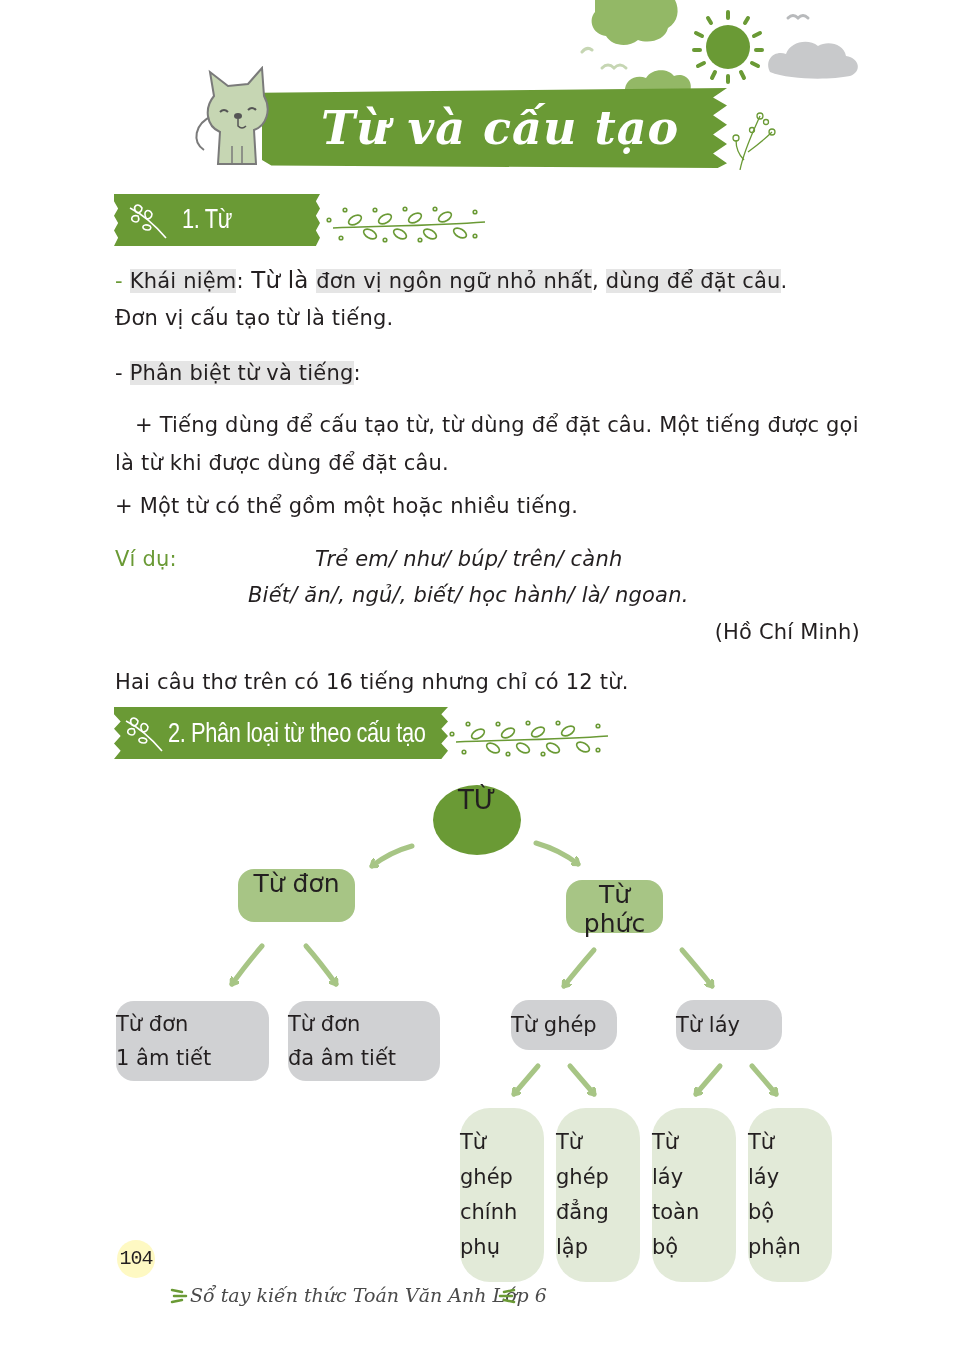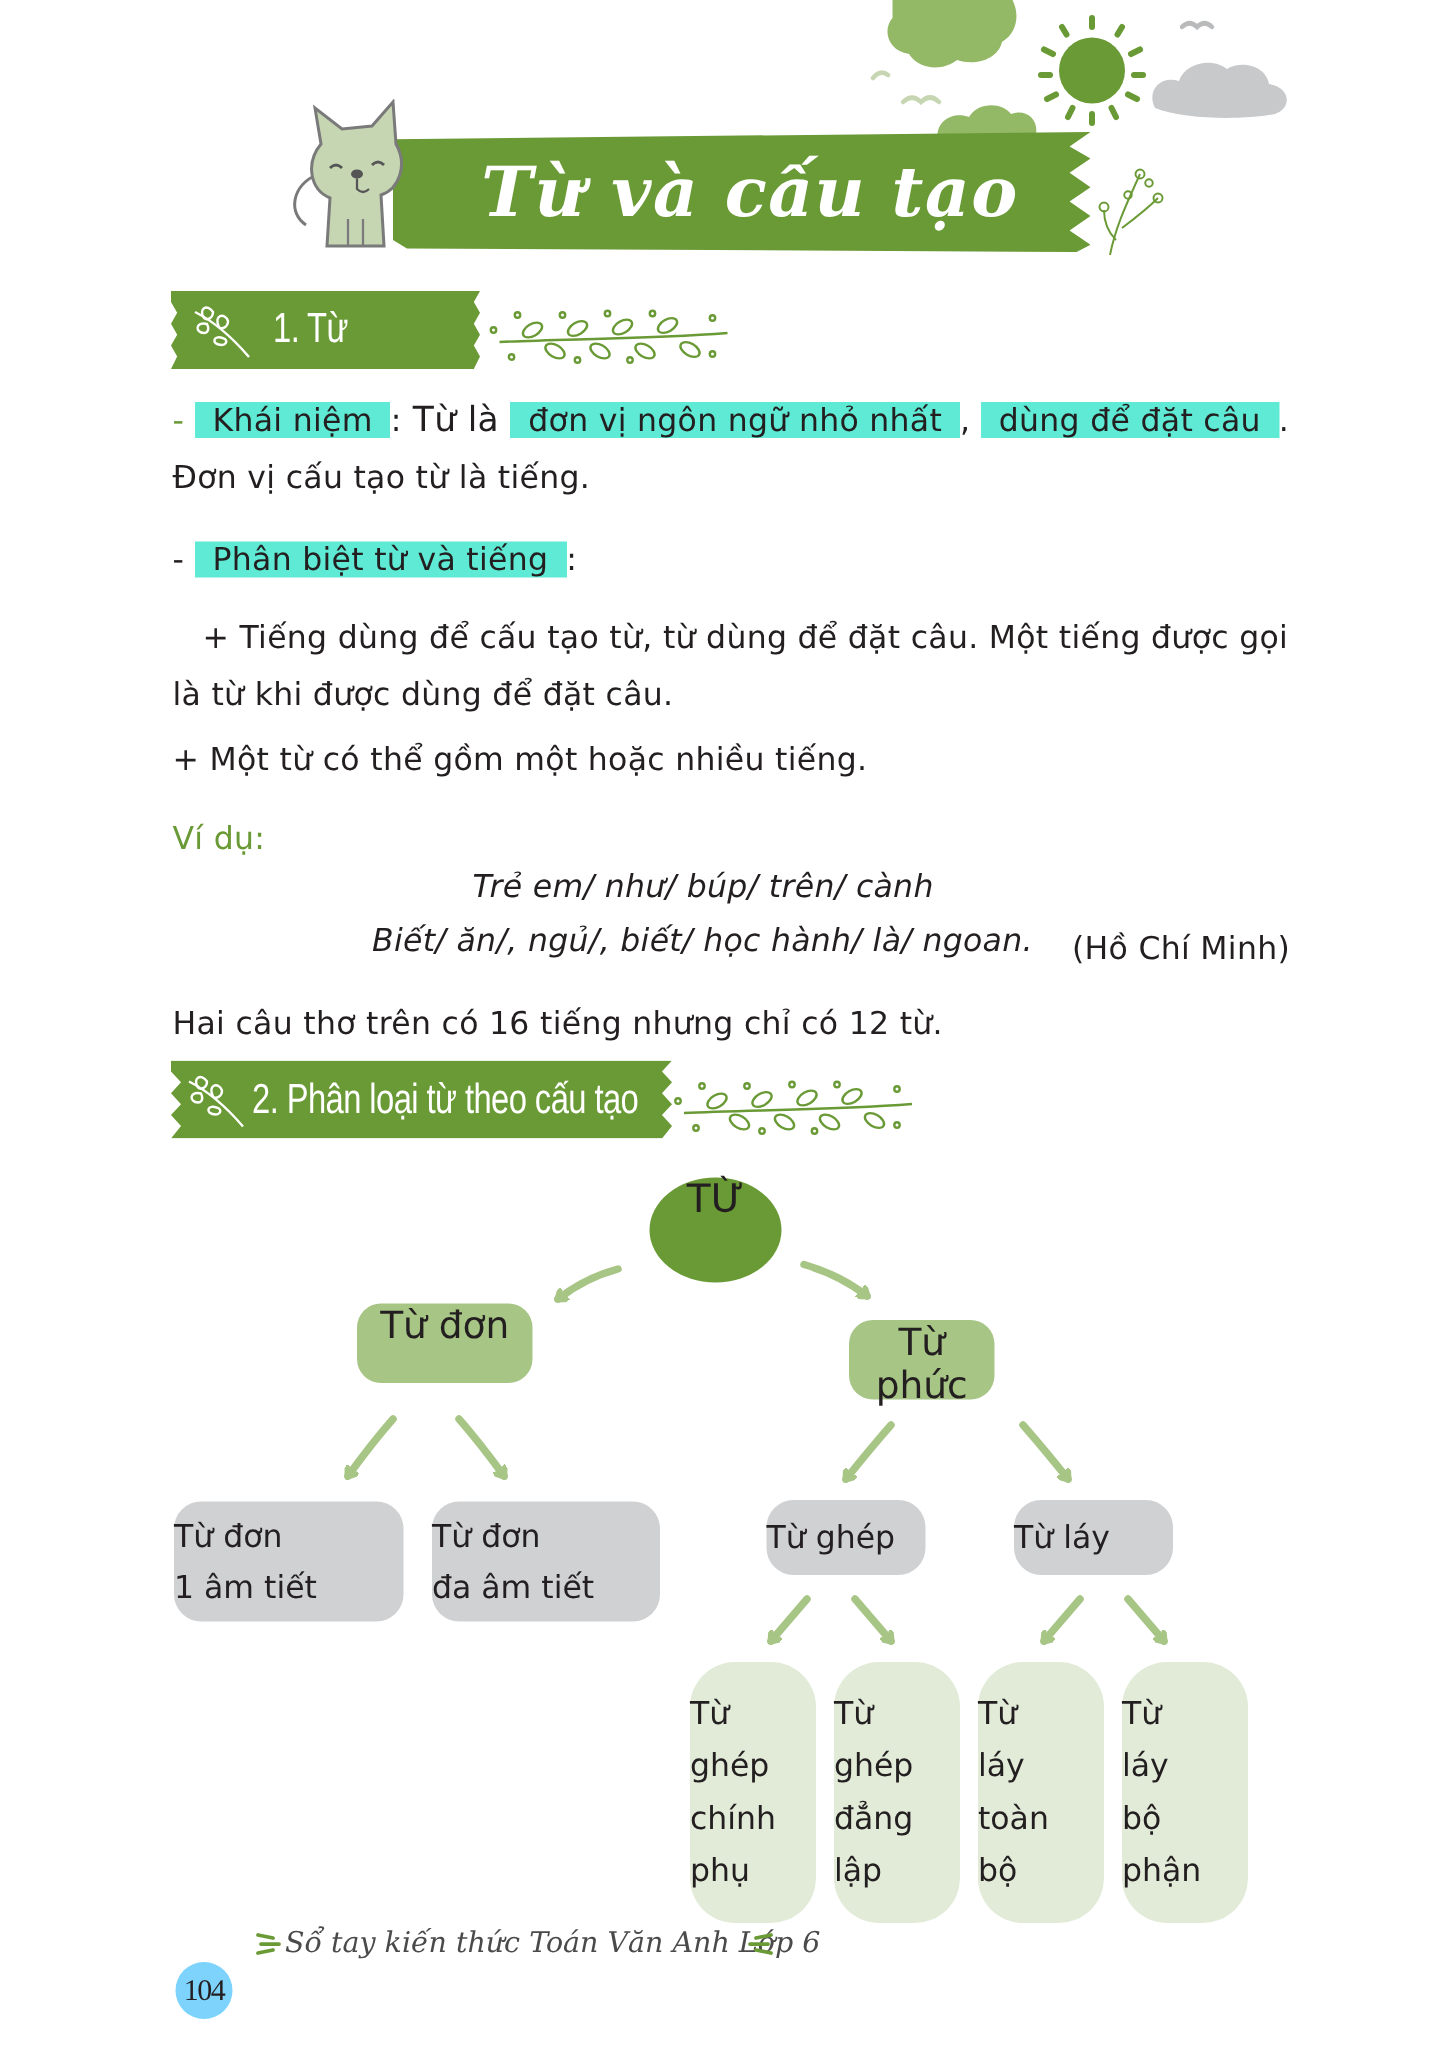--- a/index.html
+++ b/index.html
@@ -34,39 +34,39 @@
     letter-spacing: -0.5px;
   }
   .sec-leaf { position: absolute; }
   .vine { position: absolute; }
 
   
   .txt {
     position: absolute; font-family: "DejaVu Sans", sans-serif; font-size: 21px;
     line-height: 30px; color: #231f20; letter-spacing: 0.2px; white-space: nowrap;
   }
-  .hl { background: #5eead4; padding: 0 12px; }
+  .hl { background: #e5e5e5; padding: 0 0; }
   .green { color: #6a9a35; }
-  .ital { font-style: italic; margin-top: 32px; }
+  .ital { font-style: italic; }
 
   
   .node {
     position: absolute; display: flex; align-items: flex-start; justify-content: center;
     text-align: center; font-family: "DejaVu Sans", sans-serif; color: #231f20;
   }
   .node-root { background: #6a9a35; border-radius: 50%; font-size: 26px; }
   .node-l1 { background: #a7c585; border-radius: 16px; font-size: 25px; }
   .node-l2 { background: #d0d1d3; border-radius: 18px; font-size: 21px; line-height: 34px; flex-direction: column; }
   .node-l3 { background: #e2ead8; border-radius: 30px; font-size: 21px; line-height: 35px; flex-direction: column; }
   .arrows { position: absolute; left: 0; top: 0; width: 961px; height: 1371px; pointer-events: none; }
 
   
   .page-num {
-    position: absolute; left: 117px; top: 1308px; width: 38px; height: 38px; border-radius: 50%;
-    background: #7dd3fc; color: #231f20; font-family: Liberation Serif, serif;
+    position: absolute; left: 117px; top: 1240px; width: 38px; height: 38px; border-radius: 50%;
+    background: #fef9c3; color: #231f20; font-family: Liberation Mono, monospace;
     font-size: 20px; line-height: 38px; text-align: center; letter-spacing: -1px;
   }
   .footer-title {
     position: absolute; left: 190px; top: 1280px; font-family: "DejaVu Serif", serif;
     font-style: italic; font-size: 19px; line-height: 30px; color: #4a4a4a; white-space: nowrap;
   }
 </style>
 </head>
 <body>
 

